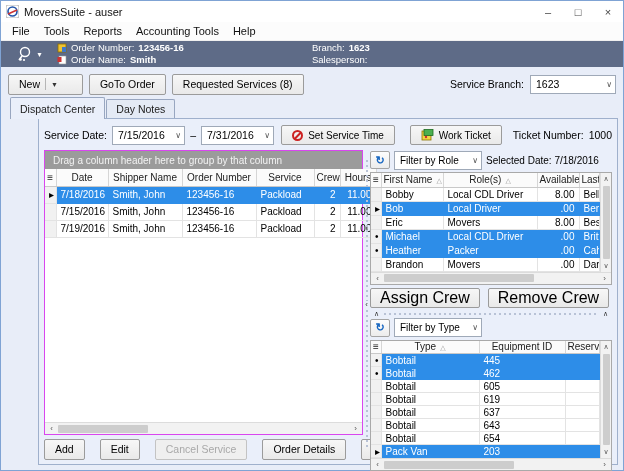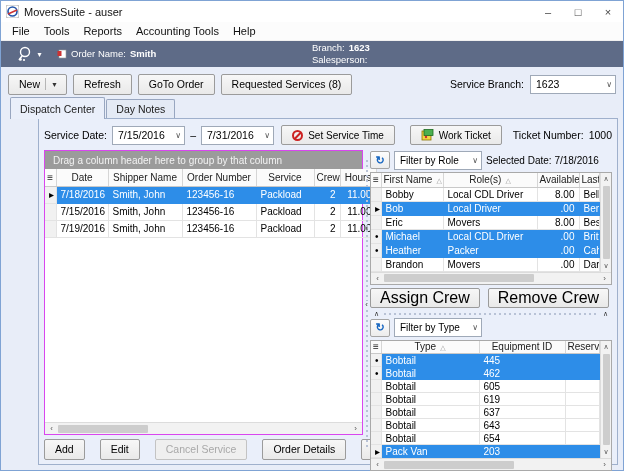--- a/index.html
+++ b/index.html
@@ -145,20 +145,28 @@
         <circle cx="9" cy="7" r="4.5" fill="none" stroke="#fff" stroke-width="1.4"></circle>
         <line x1="6" y1="11" x2="3" y2="15" stroke="#fff" stroke-width="1.6"></line>
         <circle cx="4.5" cy="14.5" r="1.3" fill="#fff"></circle>
         <circle cx="8" cy="15" r="1.1" fill="#fff"></circle>
       </svg>
       <span class="caret-w">▾</span>
     </div>
     <div class="ib-col first">
       <div class="ib-row">
         <svg class="mini-ic" viewBox="0 0 10 10">
+          <rect x="1" y="1" width="8" height="8" fill="#f0c330" stroke="#8a6d00" stroke-width="0.8"></rect>
+          <rect x="5" y="4" width="4" height="5" fill="#3f78c9"></rect>
+        </svg>
+        <span>Order Number:</span>
+        <span class="ib-b">123456-16</span>
+      </div>
+      <div class="ib-row">
+        <svg class="mini-ic" viewBox="0 0 10 10">
           <rect x="2" y="1" width="7" height="8" fill="#fff" stroke="#999" stroke-width="0.6"></rect>
           <rect x="0.5" y="2" width="4" height="5" fill="#cc3333"></rect>
         </svg>
         <span>Order Name:</span>
         <span class="ib-b">Smith</span>
       </div>
     </div>
     <div class="ib-col">
       <div class="ib-row">
         <span>Branch:</span>
@@ -167,26 +175,23 @@
       <div class="ib-row">
         <span>Salesperson:</span>
         <span class="ib-b"></span>
       </div>
     </div>
   </div>
 
   <div class="main">
 
     <div class="toolrow">
-      <div class="btn" style="padding-right:8px;">
+      <div class="btn" style="padding-right:24px;">
         <span>New</span>
         <span class="split-caret">▼</span>
-      </div>
-      <div class="btn">
-        <span>Refresh</span>
       </div>
       <div class="btn">
         <span>GoTo Order</span>
       </div>
       <div class="btn">
         <span>Requested Services (8)</span>
       </div>
       <div class="spacer"></div>
       <span class="lbl">Service Branch:</span>
       <div class="combo" style="width:86px;">

